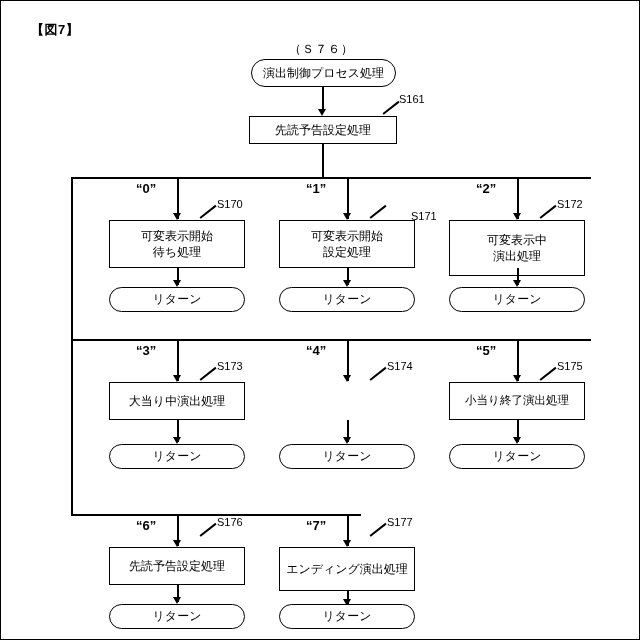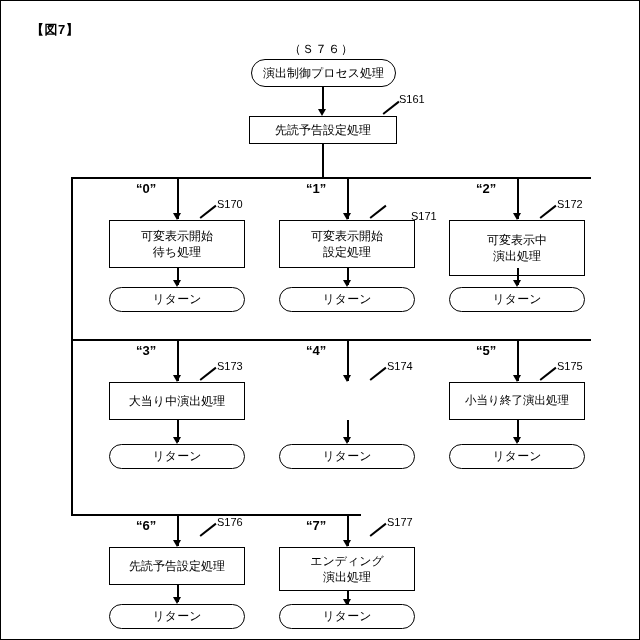--- a/index.html
+++ b/index.html
@@ -227,21 +227,21 @@
   <div class="arrow-down" style="left:172px; top:596px;"></div>
   <div class="pill" style="left:108px; top:603px; width:136px; height:25px;">
     <span>リターン</span>
   </div>
 
   <div class="line vline" style="left:346px; top:513px; height:32px;"></div>
   <div class="arrow-down" style="left:342px; top:539px;"></div>
   <div class="abs branch-label" style="left:305px; top:517px;">“7”</div>
   <div class="leader" style="left:369px; top:534px; width:20px; transform:rotate(-38deg);"></div>
   <div class="abs step-label" style="left:386px; top:515px;">S177</div>
-  <div class="box" style="left:278px; top:546px; width:136px; height:44px; flex-direction:column;">
+  <div class="box" style="left:278px; top:546px; width:136px; height:44px; flex-direction:row;">
     <span>エンディング</span>
     <span>演出処理</span>
   </div>
   <div class="line vline" style="left:346px; top:590px; height:13px;"></div>
   <div class="arrow-down" style="left:342px; top:598px;"></div>
   <div class="pill" style="left:278px; top:603px; width:136px; height:25px;">
     <span>リターン</span>
   </div>
 
 </div>

